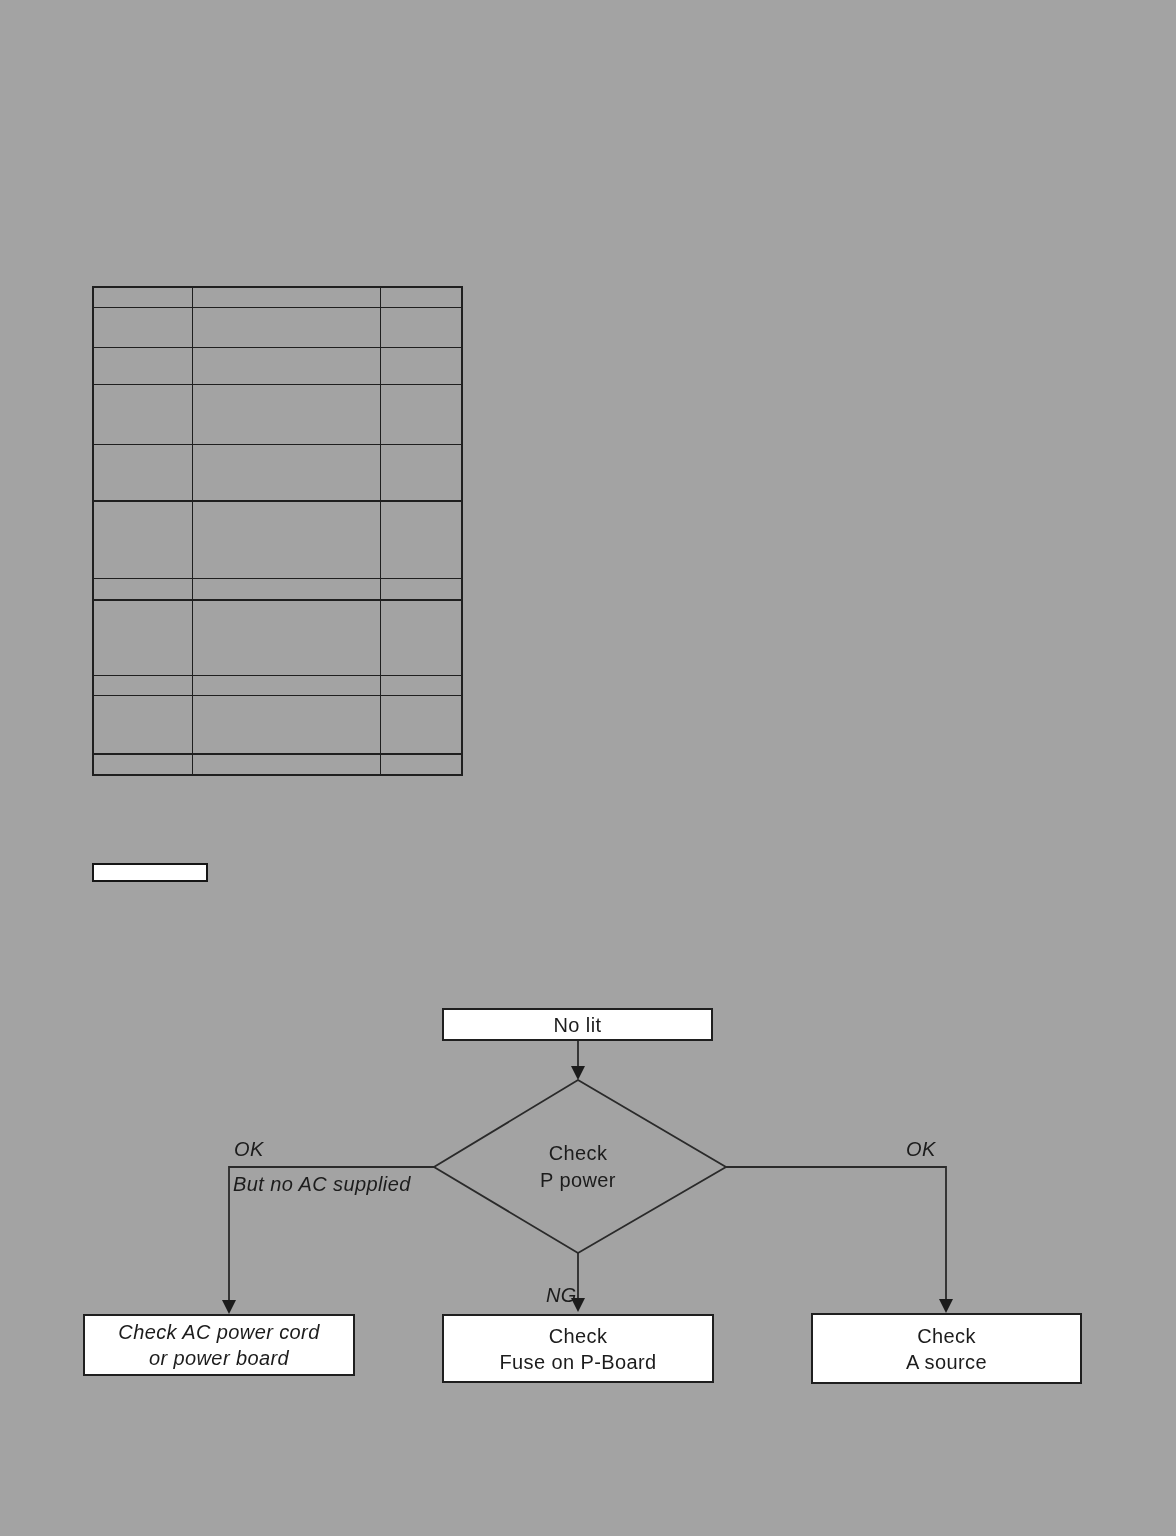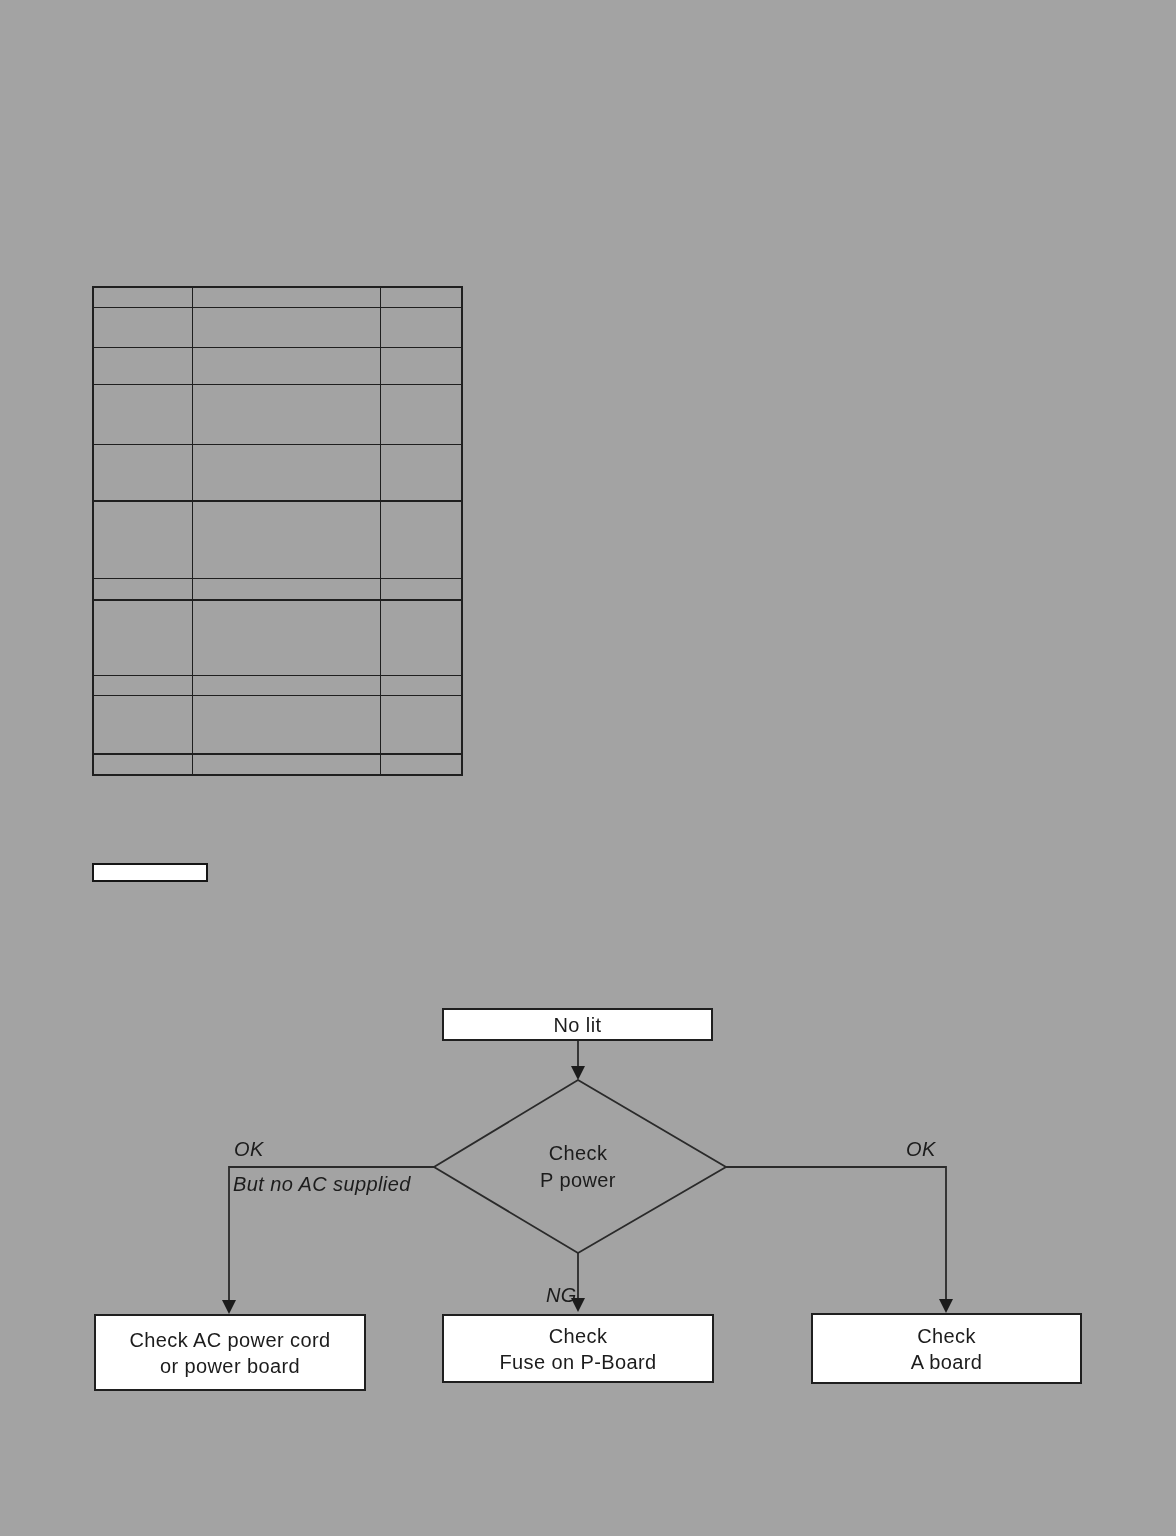--- a/index.html
+++ b/index.html
@@ -54,21 +54,21 @@
     align-items: center;
     justify-content: center;
     text-align: center;
     font-size: 20px;
     line-height: 26px;
     letter-spacing: 0.4px;
     color: #1c1c1c;
     box-sizing: border-box;
   }
   .fbox-start  { left: 442px; top: 1008px; width: 271px; height: 33px; }
-  .fbox-left   { left: 94px;  top: 1314px; width: 272px; height: 77px; }
+  .fbox-left   { left: 83px;  top: 1314px; width: 272px; height: 62px; font-style: italic; }
   .fbox-middle { left: 442px; top: 1314px; width: 272px; height: 69px; }
   .fbox-right  { left: 811px; top: 1313px; width: 271px; height: 71px; }
 
   .diamond-label {
     position: absolute;
     left: 478px; top: 1140px;
     width: 200px;
     text-align: center;
     font-size: 20px;
     line-height: 27px;
@@ -199,16 +199,16 @@
     <div>or power board</div>
   </div>
 
   <div class="fbox fbox-middle">
     <div>Check</div>
     <div>Fuse on P-Board</div>
   </div>
 
   <div class="fbox fbox-right">
     <div>Check</div>
-    <div>A board</div>
+    <div>A source</div>
   </div>
 
 </div>
 
 </body></html>

